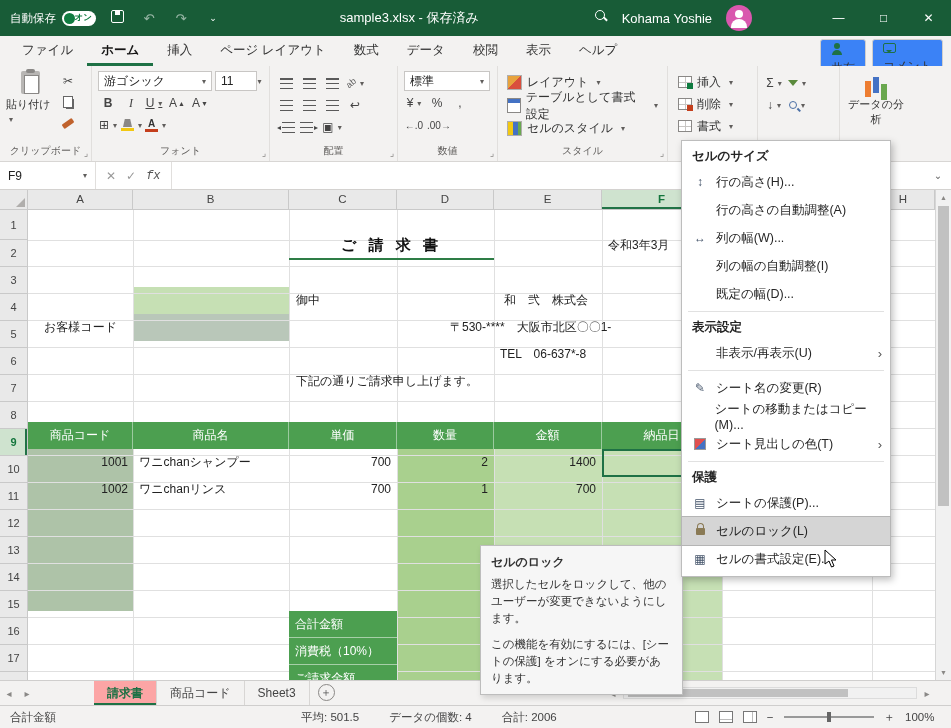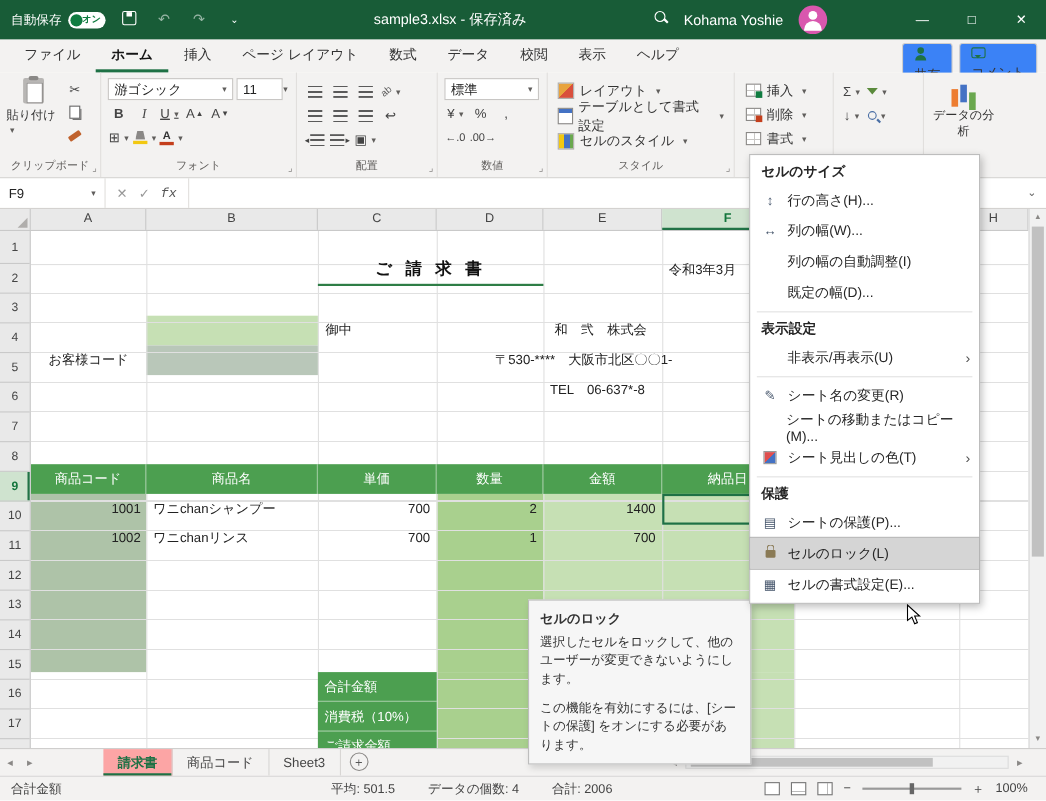--- a/index.html
+++ b/index.html
@@ -514,20 +514,21 @@
 
     <div class="selcell"></div>
 
     <span class="ct doc-title" style="left:289px;top:40px;width:205px;height:30px;line-height:30px">ご 請 求 書</span>
     <span class="ct" style="left:608px;top:40px;height:30px;line-height:30px">令和3年3月</span>
     <span class="ct" style="left:296px;top:97px">御中</span>
     <span class="ct" style="left:504px;top:97px">和　弐　株式会</span>
     <span class="ct" style="left:28px;top:124px;width:105px;text-align:center">お客様コード</span>
     <span class="ct" style="left:450px;top:124px">〒530-****　大阪市北区〇〇1-</span>
     <span class="ct" style="left:500px;top:151px">TEL　06-637*-8</span>
+    <span class="ct" style="left:296px;top:178px">下記の通りご請求申し上げます。</span>
 
     <span class="ct num" style="left:28px;top:259px;width:100px">1001</span>
     <span class="ct" style="left:139px;top:259px">ワニchanシャンプー</span>
     <span class="ct num" style="left:289px;top:259px;width:102px">700</span>
     <span class="ct num" style="left:397px;top:259px;width:91px">2</span>
     <span class="ct num" style="left:494px;top:259px;width:102px">1400</span>
 
     <span class="ct num" style="left:28px;top:286px;width:100px">1002</span>
     <span class="ct" style="left:139px;top:286px">ワニchanリンス</span>
     <span class="ct num" style="left:289px;top:286px;width:102px">700</span>
@@ -580,20 +581,24 @@
     </span>
   </div>
 
   <div class="menu">
     <div class="mh">セルのサイズ</div>
     <div class="mi">
         <span class="mi-ic">↕</span>
         <span>行の高さ(H)...</span>
       </div>
     <div class="mi">
+        <span class="mi-ic"></span>
+        <span>行の高さの自動調整(A)</span>
+      </div>
+    <div class="mi">
         <span class="mi-ic">↔</span>
         <span>列の幅(W)...</span>
       </div>
     <div class="mi">
         <span class="mi-ic"></span>
         <span>列の幅の自動調整(I)</span>
       </div>
     <div class="mi">
         <span class="mi-ic"></span>
         <span>既定の幅(D)...</span>

